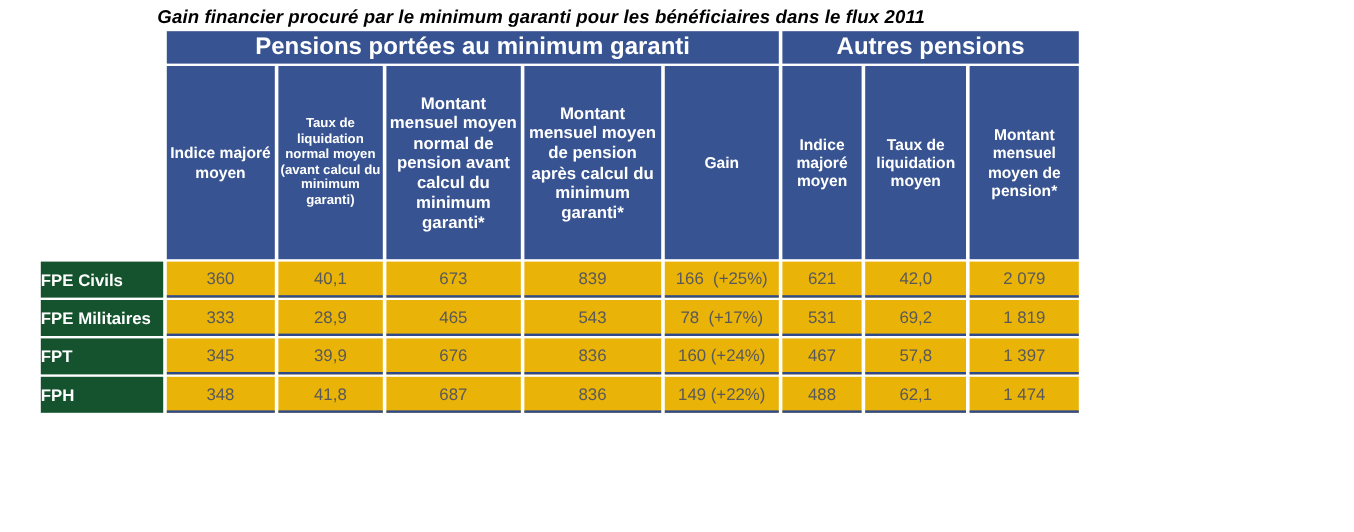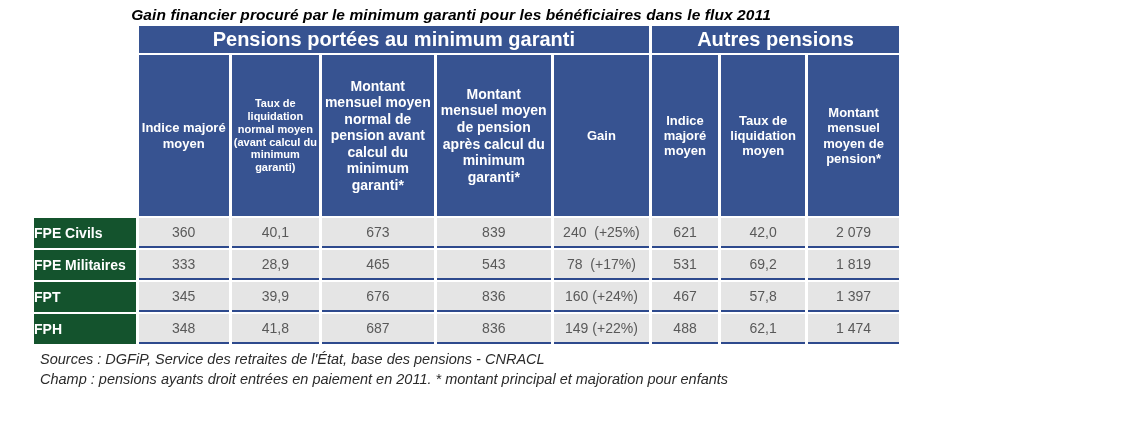--- a/index.html
+++ b/index.html
@@ -55,21 +55,21 @@
     background: #14532d;
     color: #ffffff;
     font-weight: bold;
     font-size: 14px;
     text-align: left;
     vertical-align: middle;
     padding-left: 6px;
     height: 30px;
   }
   td.data {
-    background: #e5e5e5;
+    background: #eab308;
     color: #595959;
     font-size: 14px;
     text-align: center;
     vertical-align: middle;
     border-bottom: 2px solid #2e4a8d;
     height: 28px;
   }
   td.data.pre { white-space: pre; }
   .footnotes {
     margin-left: 40px;
@@ -117,21 +117,21 @@
       <th class="col-th">Taux de liquidation moyen</th>
       <th class="col-th">Montant mensuel moyen de pension*</th>
     </tr>
 
     <tr>
       <th class="row-th">FPE Civils</th>
       <td class="data">360</td>
       <td class="data">40,1</td>
       <td class="data">673</td>
       <td class="data">839</td>
-      <td class="data pre">240  (+25%)</td>
+      <td class="data pre">166  (+25%)</td>
       <td class="data">621</td>
       <td class="data">42,0</td>
       <td class="data">2 079</td>
     </tr>
 
     <tr>
       <th class="row-th">FPE Militaires</th>
       <td class="data">333</td>
       <td class="data">28,9</td>
       <td class="data">465</td>
@@ -161,18 +161,14 @@
       <td class="data">687</td>
       <td class="data">836</td>
       <td class="data pre">149 (+22%)</td>
       <td class="data">488</td>
       <td class="data">62,1</td>
       <td class="data">1 474</td>
     </tr>
   </tbody>
     </table>
 
-  <div class="footnotes">
-    <div>Sources : DGFiP, Service des retraites de l'État, base des pensions - CNRACL</div>
-    <div>Champ : pensions ayants droit entrées en paiement en 2011. * montant principal et majoration pour enfants</div>
-  </div>
 
 </div>
 
 </body></html>

